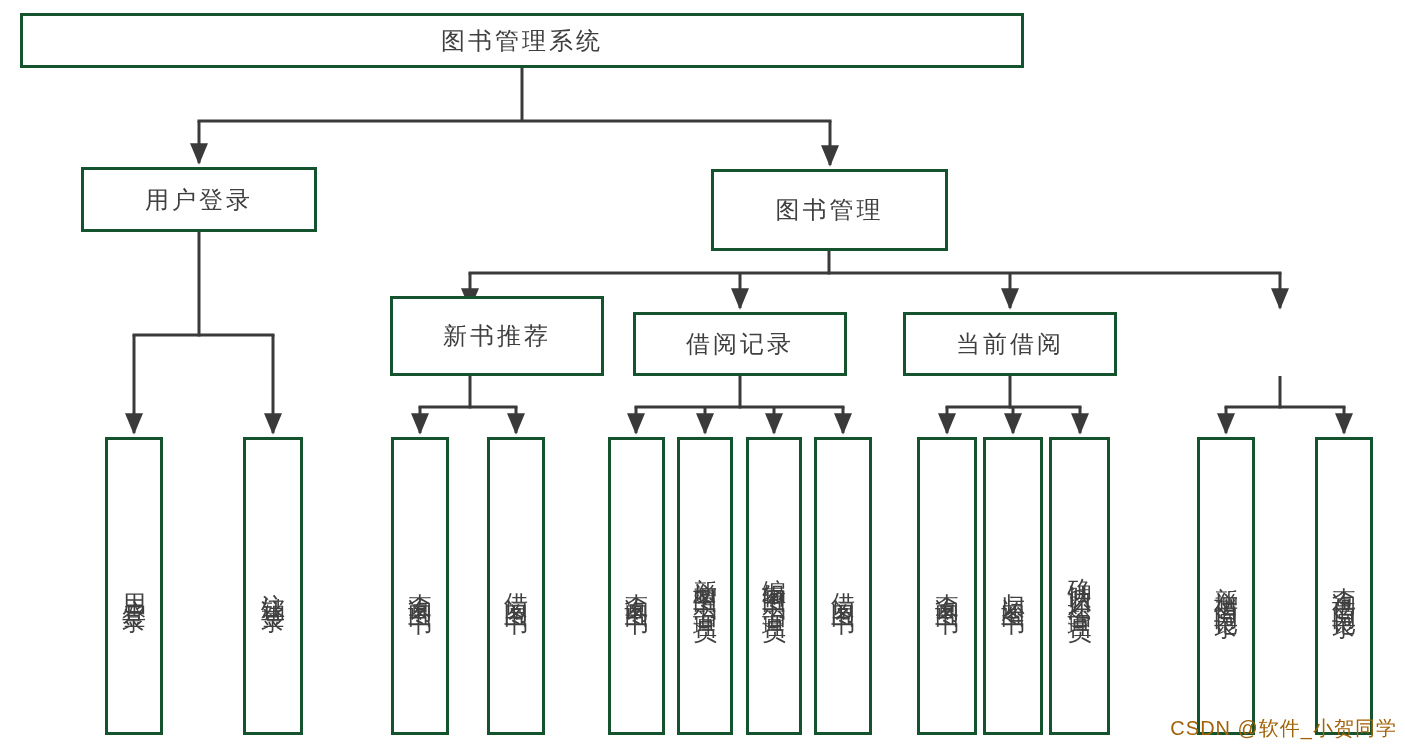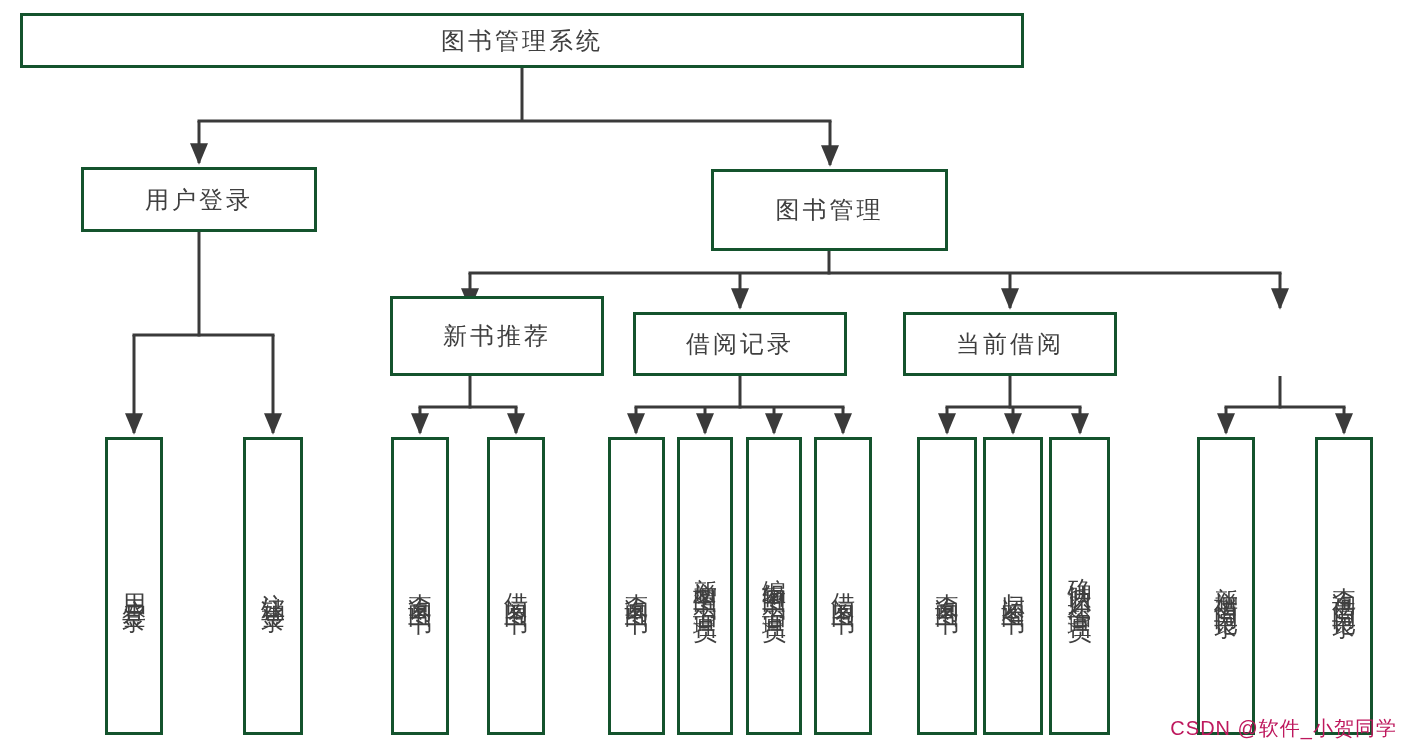--- a/index.html
+++ b/index.html
@@ -46,21 +46,21 @@
   }
   .vbox span {
     display: block;
   }
   #watermark {
     position: absolute;
     right: 8px;
     bottom: 5px;
     font-size: 20px;
     letter-spacing: 1px;
-    color: #be185d;
+    color: #a16207;
     white-space: nowrap;
   }
 </style>
 </head>
 <body>
 
 <div id="canvas">
 
   <svg id="wires" viewBox="0 0 1405 747" xmlns="http://www.w3.org/2000/svg">
     <defs>

